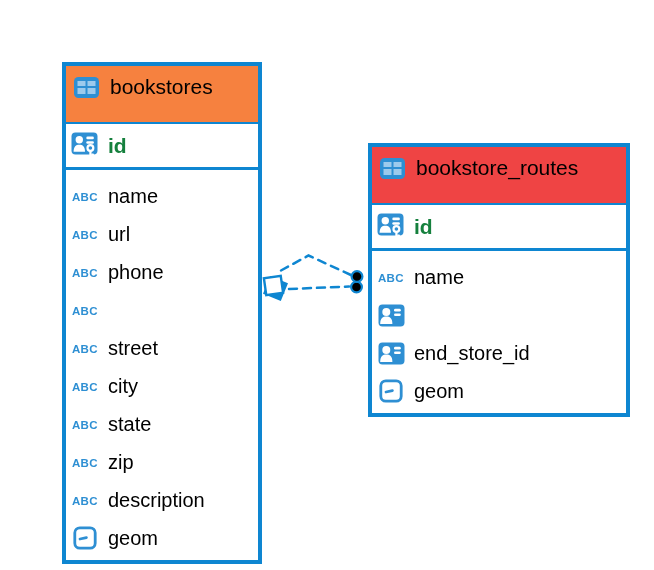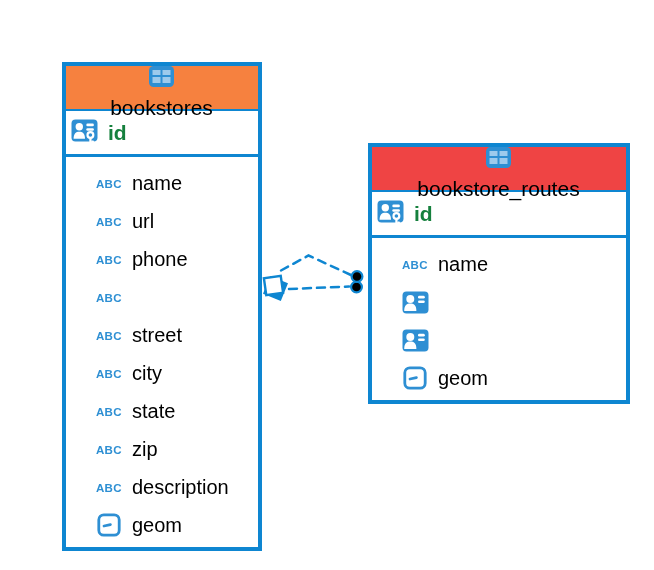--- a/index.html
+++ b/index.html
@@ -22,42 +22,40 @@
   .table-node{
     position:absolute;
     box-sizing:border-box;
     border:4px solid var(--accent);
     background:#fff;
     z-index:2;
   }
   .table-header{
     display:flex;align-items:center;gap:9px;
     height:42px;
-    padding:0 6px 1px 5px;
+    padding:0 6px 14px 5px;
     border-bottom:2px solid var(--accent);
     font-size:21px;color:#000;
     white-space:nowrap;
-    flex-direction:column;
   }
   .id-row{
     display:flex;align-items:center;gap:8px;
     height:43px;
     padding:0 6px 0 4px;
     border-bottom:3px solid var(--accent);
     font-size:21px;font-weight:bold;color:#15803d;
     white-space:nowrap;
   }
   .columns{padding:7px 0 3px 0;}
   .col-row{
     display:flex;align-items:center;gap:8px;
     height:38px;
     padding:0 6px 0 4px;
     font-size:20px;color:#000;
     white-space:nowrap;
-    margin-left:24px;
   }
   .icon-box{
     width:30px;min-width:30px;
     display:flex;align-items:center;justify-content:center;
   }
   .icon-box svg{display:block;}
 </style>
 </head>
 <body>
 
@@ -244,20 +242,21 @@
         <div class="col-row">
           <span class="icon-box">
       <svg width="27" height="23" viewBox="0 0 27 23">
         <rect x="0.5" y="0.5" width="26" height="22" rx="4" fill="#2e8fd3"></rect>
         <circle cx="8.3" cy="8" r="4" fill="#fff"></circle>
         <path d="M2.2 20 C2.2 14.3 5 12.6 8.3 12.6 C11.6 12.6 14.4 14.3 14.4 20 Z" fill="#fff"></path>
         <rect x="16" y="4.8" width="6.8" height="2.7" rx="1.35" fill="#fff"></rect>
         <rect x="16" y="9.4" width="6.8" height="2.7" rx="1.35" fill="#fff"></rect>
       </svg>
           </span>
+          <span class="col-label">end_store_id</span>
         </div>
         <div class="col-row">
           <span class="icon-box">
       <svg width="24" height="24" viewBox="0 0 24 24">
         <rect x="1.8" y="1.8" width="20.4" height="20.4" rx="5" fill="#fff" stroke="#2e8fd3" stroke-width="2.8"></rect>
         <line x1="7" y1="13" x2="13.4" y2="11.6" stroke="#2e8fd3" stroke-width="2.8" stroke-linecap="round"></line>
       </svg>
           </span>
           <span class="col-label">geom</span>
         </div>

